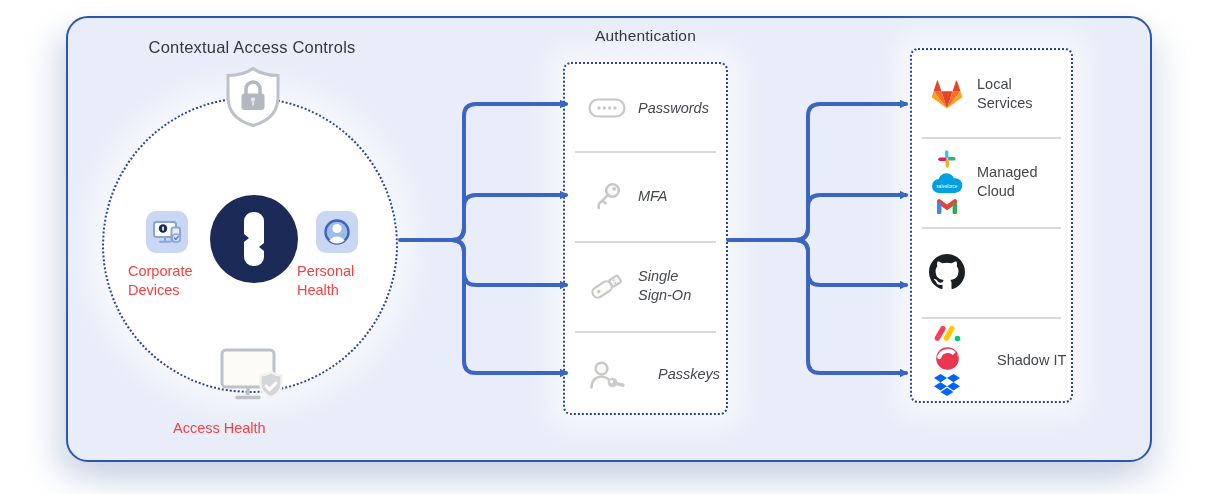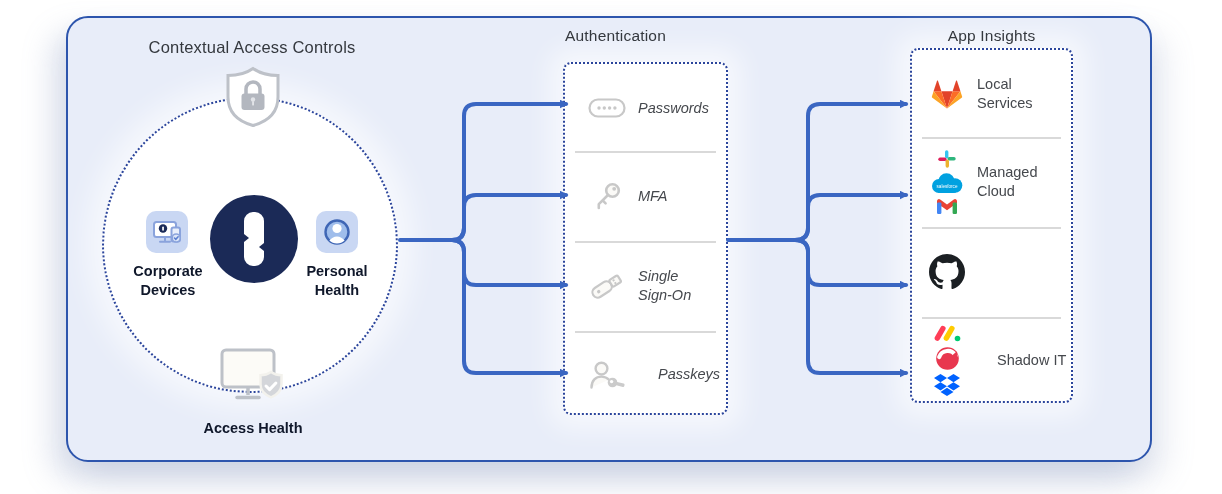--- a/index.html
+++ b/index.html
@@ -10,40 +10,40 @@
     position:absolute; left:66px; top:16px; width:1086px; height:446px;
     background:#e8edf9; border:2px solid #2d55ad; border-radius:22px;
     box-shadow:-14px 16px 30px rgba(125,145,185,.28), 14px 18px 30px rgba(125,145,185,.18);
   }
 
   .section-title {
     position:absolute; text-align:center; font-size:15.5px; font-weight:500;
     color:#34383e; letter-spacing:.2px; z-index:3;
   }
   .title-left { left:102px; top:38px; width:300px; font-size:16.5px; }
-  .title-mid  { left:533px; top:27px; width:165px; }
+  .title-mid  { left:563px; top:27px; width:165px; }
   .title-right{ left:910px; top:27px; width:163px; }
 
   .hub-circle {
     position:absolute; left:102px; top:97px; width:296px; height:296px;
     background:#ffffff; border:2.5px dotted #2b459c; border-radius:50%;
     box-shadow:0 0 28px 16px rgba(255,255,255,.6); z-index:2;
   }
 
   .dotted-box {
     position:absolute; background:#ffffff; border:2.5px dotted #2b459c; border-radius:8px;
     box-shadow:0 0 26px 14px rgba(255,255,255,.6); z-index:2;
   }
   .auth-box { left:563px; top:62px; width:165px; height:353px;font-style:italic; }
   .apps-box { left:910px; top:48px; width:163px; height:355px; }
 
   .abs { position:absolute; z-index:3; }
 
   .hub-label {
-    position:absolute; z-index:3; text-align:center; font-size:14.5px; line-height:19px; color:#0f172a;font-weight:bold;
+    position:absolute; z-index:3; text-align:left; font-size:14.5px; line-height:19px; color:#ef4444;
   }
 
   .row { position:absolute; left:0; width:100%; height:88px; display:flex; align-items:center; z-index:3; }
   .row-1 { top:0; } .row-2 { top:88px; } .row-3 { top:178px; } .row-4 { top:268px; height:85px;gap:20px; }
 
   .auth-ic { width:40px; margin-left:22px; display:flex; justify-content:center; align-items:center; flex:0 0 auto; }
   .apps-ic { width:38px; margin-left:16px; display:flex; flex-direction:column; gap:3px; justify-content:center; align-items:center; flex:0 0 auto; }
   .item-label { margin-left:11px; font-size:14.5px; line-height:19px; color:#45484d; max-width:78px; }
 
   .divider { position:absolute; left:10px; right:10px; height:2px; background:#d9d9d9; z-index:3; }
@@ -169,21 +169,20 @@
             <circle cx="23.5" cy="22.5" r="4.8"></circle>
             <rect x="26.5" y="21.6" width="9.2" height="3.4" rx="1.2" transform="rotate(14 26.5 23.3)"></rect>
           </g>
           <circle cx="22.6" cy="21.6" r="1.7" fill="#ffffff"></circle>
         </svg>
       </span>
       <span class="item-label">Passkeys</span>
     </div>
   </div>
 
-  <div class="section-title title-right">App Insights</div>
 
   <div class="dotted-box apps-box">
     <div class="divider d1"></div>
     <div class="divider d2"></div>
     <div class="divider d3"></div>
 
     <div class="row row-1">
       <span class="apps-ic">
         <svg width="34" height="32" viewBox="0 0 36 36">
           <path fill="#e24329" d="m18 34.3 6.3-19.3H11.7z"></path>

